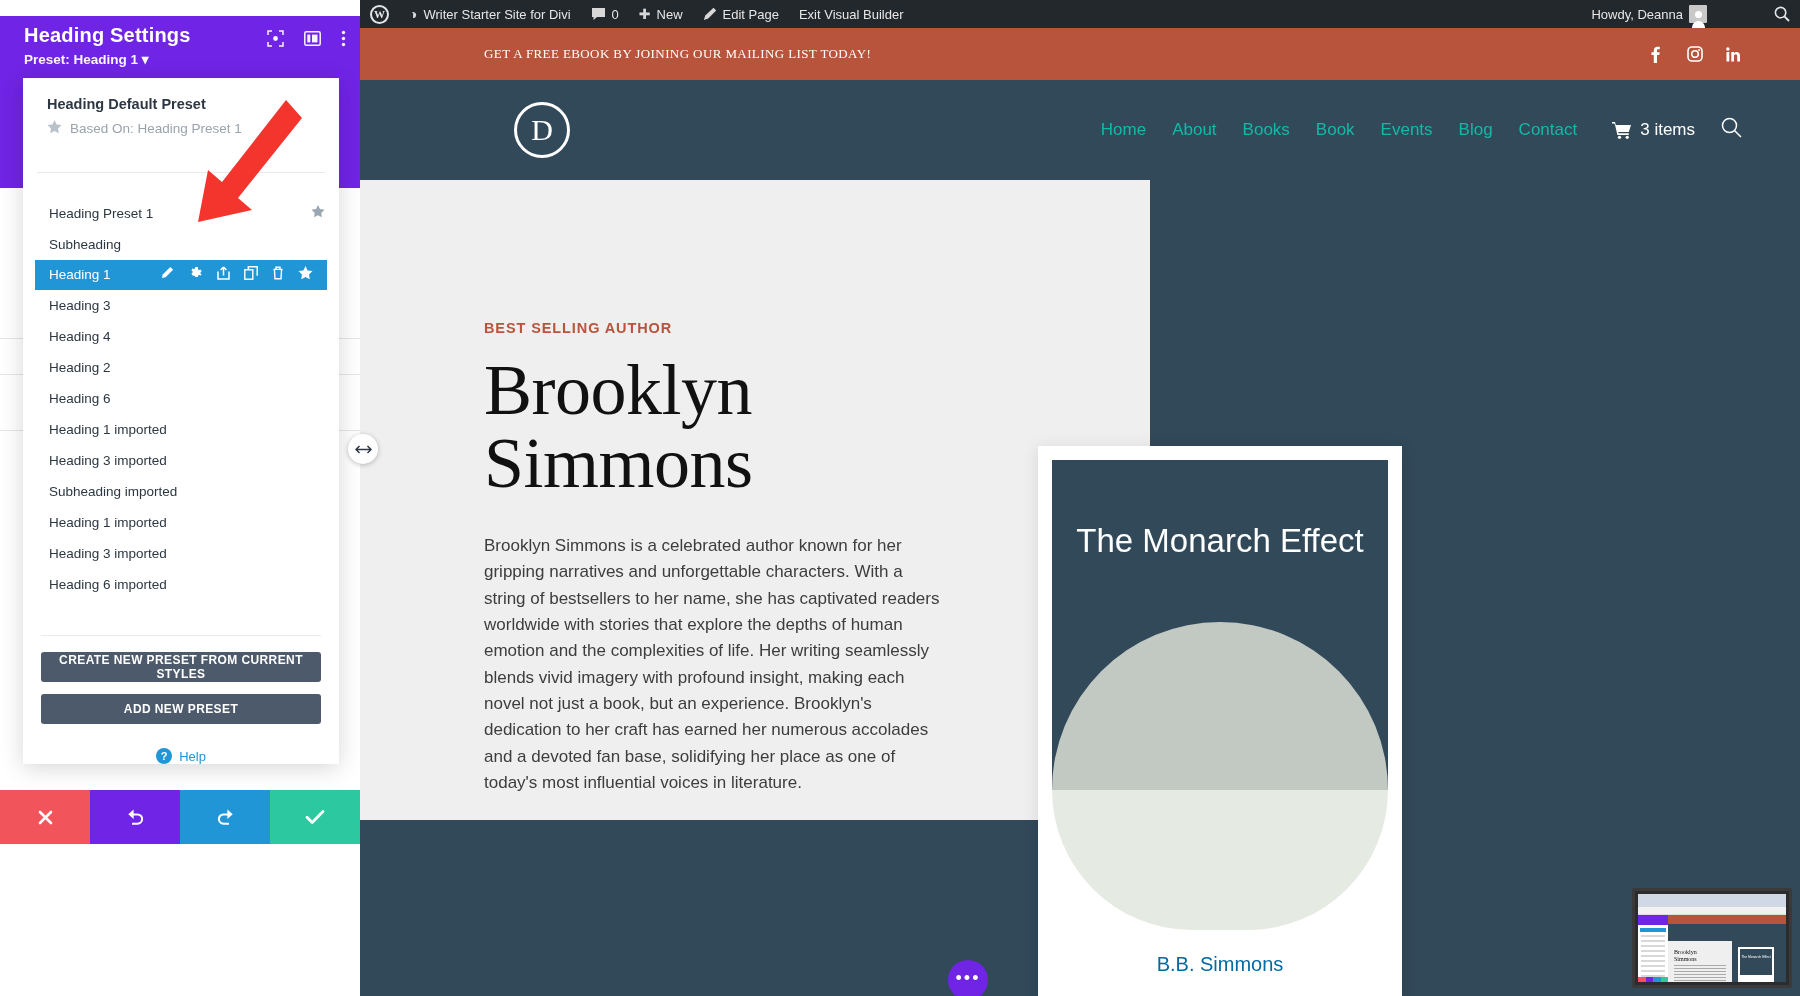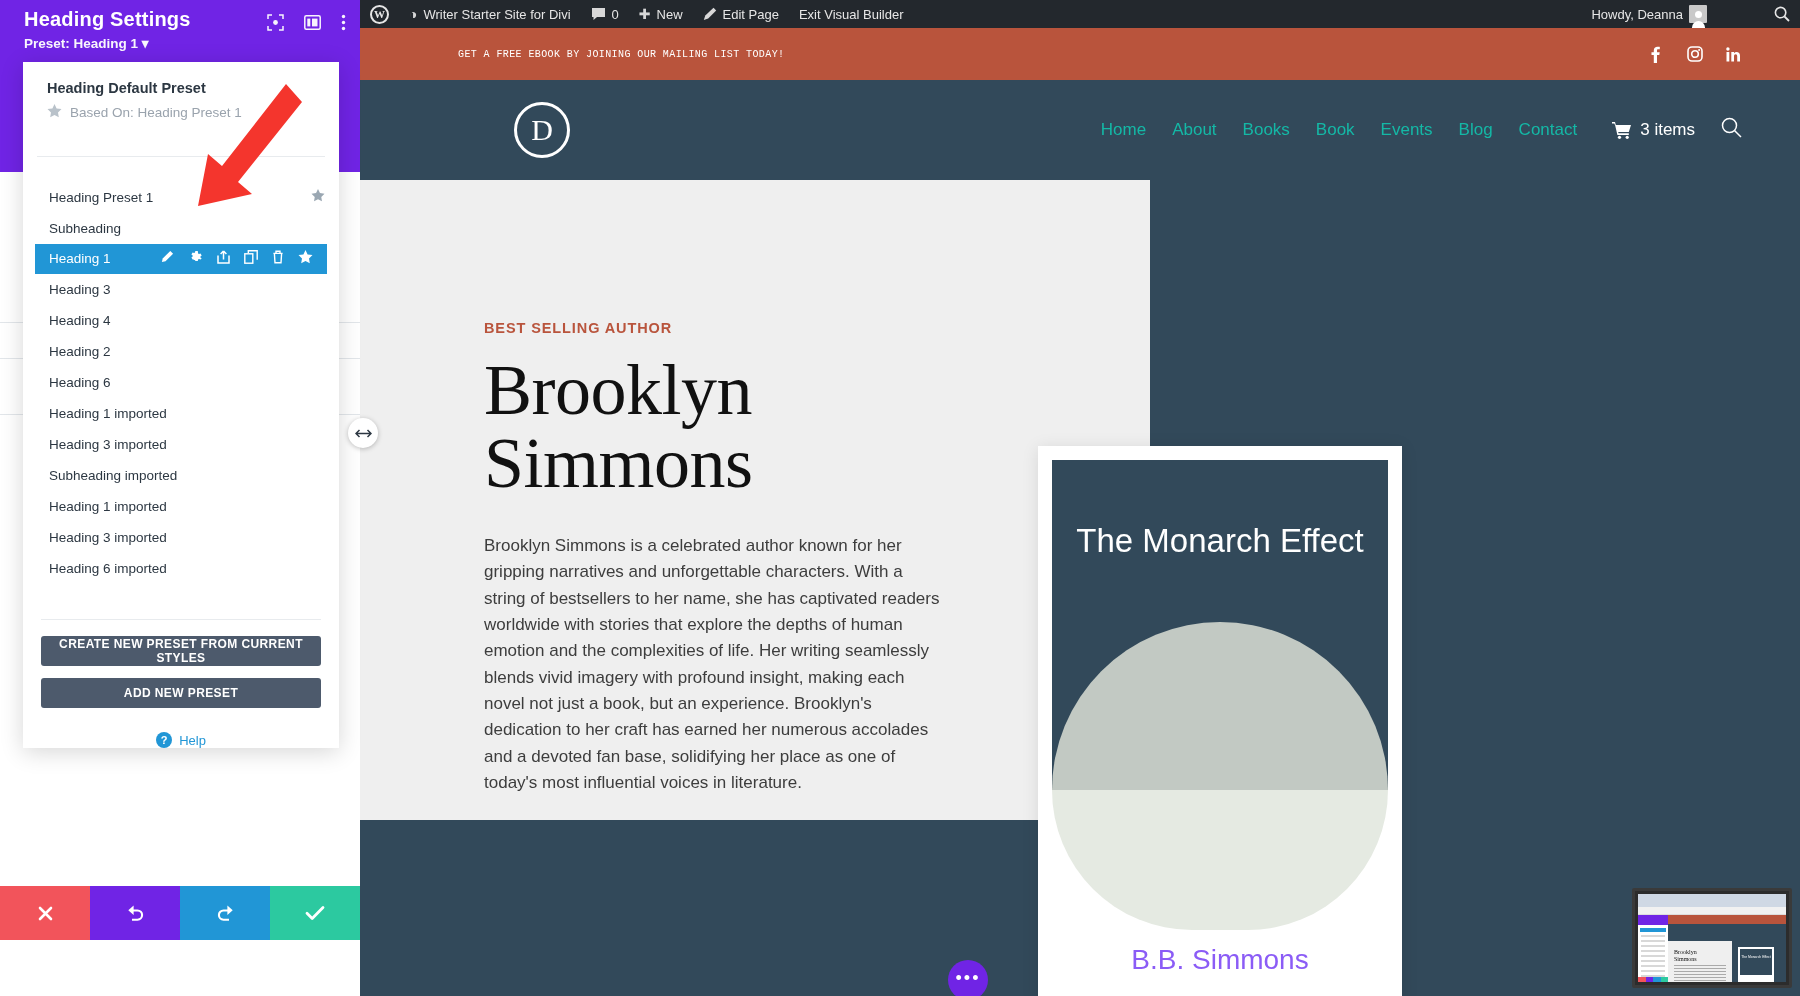--- a/index.html
+++ b/index.html
@@ -43,23 +43,23 @@
   }
 
   
   .site { position: absolute; left: 360px; top: 28px; width: 1440px; height: 968px; background: #efefef; overflow: hidden; }
 
   .promo-bar {
     height: 52px; background: #b9543c; display: flex; align-items: center;
     padding: 0 58px; position: relative;
   }
   .promo-text {
-    color: #ffffff; font-family: Liberation Mono, monospace;
-    font-size: 10px; letter-spacing: .4px; font-weight: 400;
-    margin-left: 40px;
+    color: #ffffff; font-family: Liberation Serif, serif;
+    font-size: 13px; letter-spacing: .4px; font-weight: 400;
+    margin-left: 66px;
   }
   .promo-social { margin-left: auto; display: flex; gap: 22px; align-items: center; }
   .soc { width: 17px; height: 17px; display: inline-flex; align-items: center; justify-content: center; color: #fff; }
 
   .site-nav {
     height: 100px; background: #32495a; display: flex; align-items: center;
     padding: 0 58px; position: relative;
   }
   .divi-logo {
     width: 56px; height: 56px; border-radius: 50%; border: 3px solid #fff;
@@ -120,21 +120,21 @@
   .book-bottom {
     position: relative; width: 336px; height: 216px; background: #ffffff; overflow: hidden;
   }
   .petal-bl, .petal-br {
     position: absolute; width: 168px; height: 140px; background: #e5eae2; top: 0;
   }
   .petal-bl { left: 0;  border-radius: 0 0 0 168px; }
   .petal-br { right: 0; border-radius: 0 0 168px 0; }
   .book-author {
     position: absolute; left: 0; right: 0; bottom: 30px; text-align: center;
-    font-size: 28px; color: #8b5cf6;
+    font-size: 20px; color: #0369a1;
   }
 
   
   .fab {
     position: absolute; left: 588px; top: 780px; width: 40px; height: 40px;
     border-radius: 50%; background: #7024e5; color: #fff;
     display: flex; align-items: center; justify-content: center;
     letter-spacing: 2px; font-size: 18px; line-height: 0; padding-bottom: 4px;
   }
 
@@ -161,21 +161,21 @@
   .tp-white { position: absolute; left: 30px; width: 64px; top: 26px; height: 50px; background: #efefef; }
   .tp-title { position: absolute; left: 36px; top: 34px; font-size: 6px; font-family: "Liberation Serif", serif; color: #111; line-height: 1.1; }
   .tp-lines { position: absolute; left: 36px; top: 50px; width: 52px; }
   .tp-lines i { display: block; height: 1px; background: #aaa; margin-bottom: 2px; }
   .tp-book { position: absolute; left: 100px; top: 32px; width: 36px; height: 56px; background: #fff; padding: 2px; }
   .tp-booktop { height: 26px; background: #32495a; color: #fff; font-size: 3.4px; text-align: center; padding-top: 6px; }
   .tp-bookbot { height: 22px; background: #fff; }
 
   
   .panel {
-    position: absolute; left: 0; top: 0; width: 360px; height: 940px;
+    position: absolute; left: 0; top: 16px; width: 360px; height: 828px;
     background: #ffffff;
   }
   .panel-header {
     height: 62px; background: #7024e5; color: #fff; padding: 8px 14px 0 24px;
     position: relative;
   }
   .panel-title { font-size: 20px; font-weight: bold; letter-spacing: .2px; }
   .panel-sub { font-size: 13.5px; font-weight: bold; margin-top: 4px; opacity: .96; }
   .panel-hdr-icons {
     position: absolute; right: 14px; top: 14px; display: flex; align-items: center; gap: 20px;

